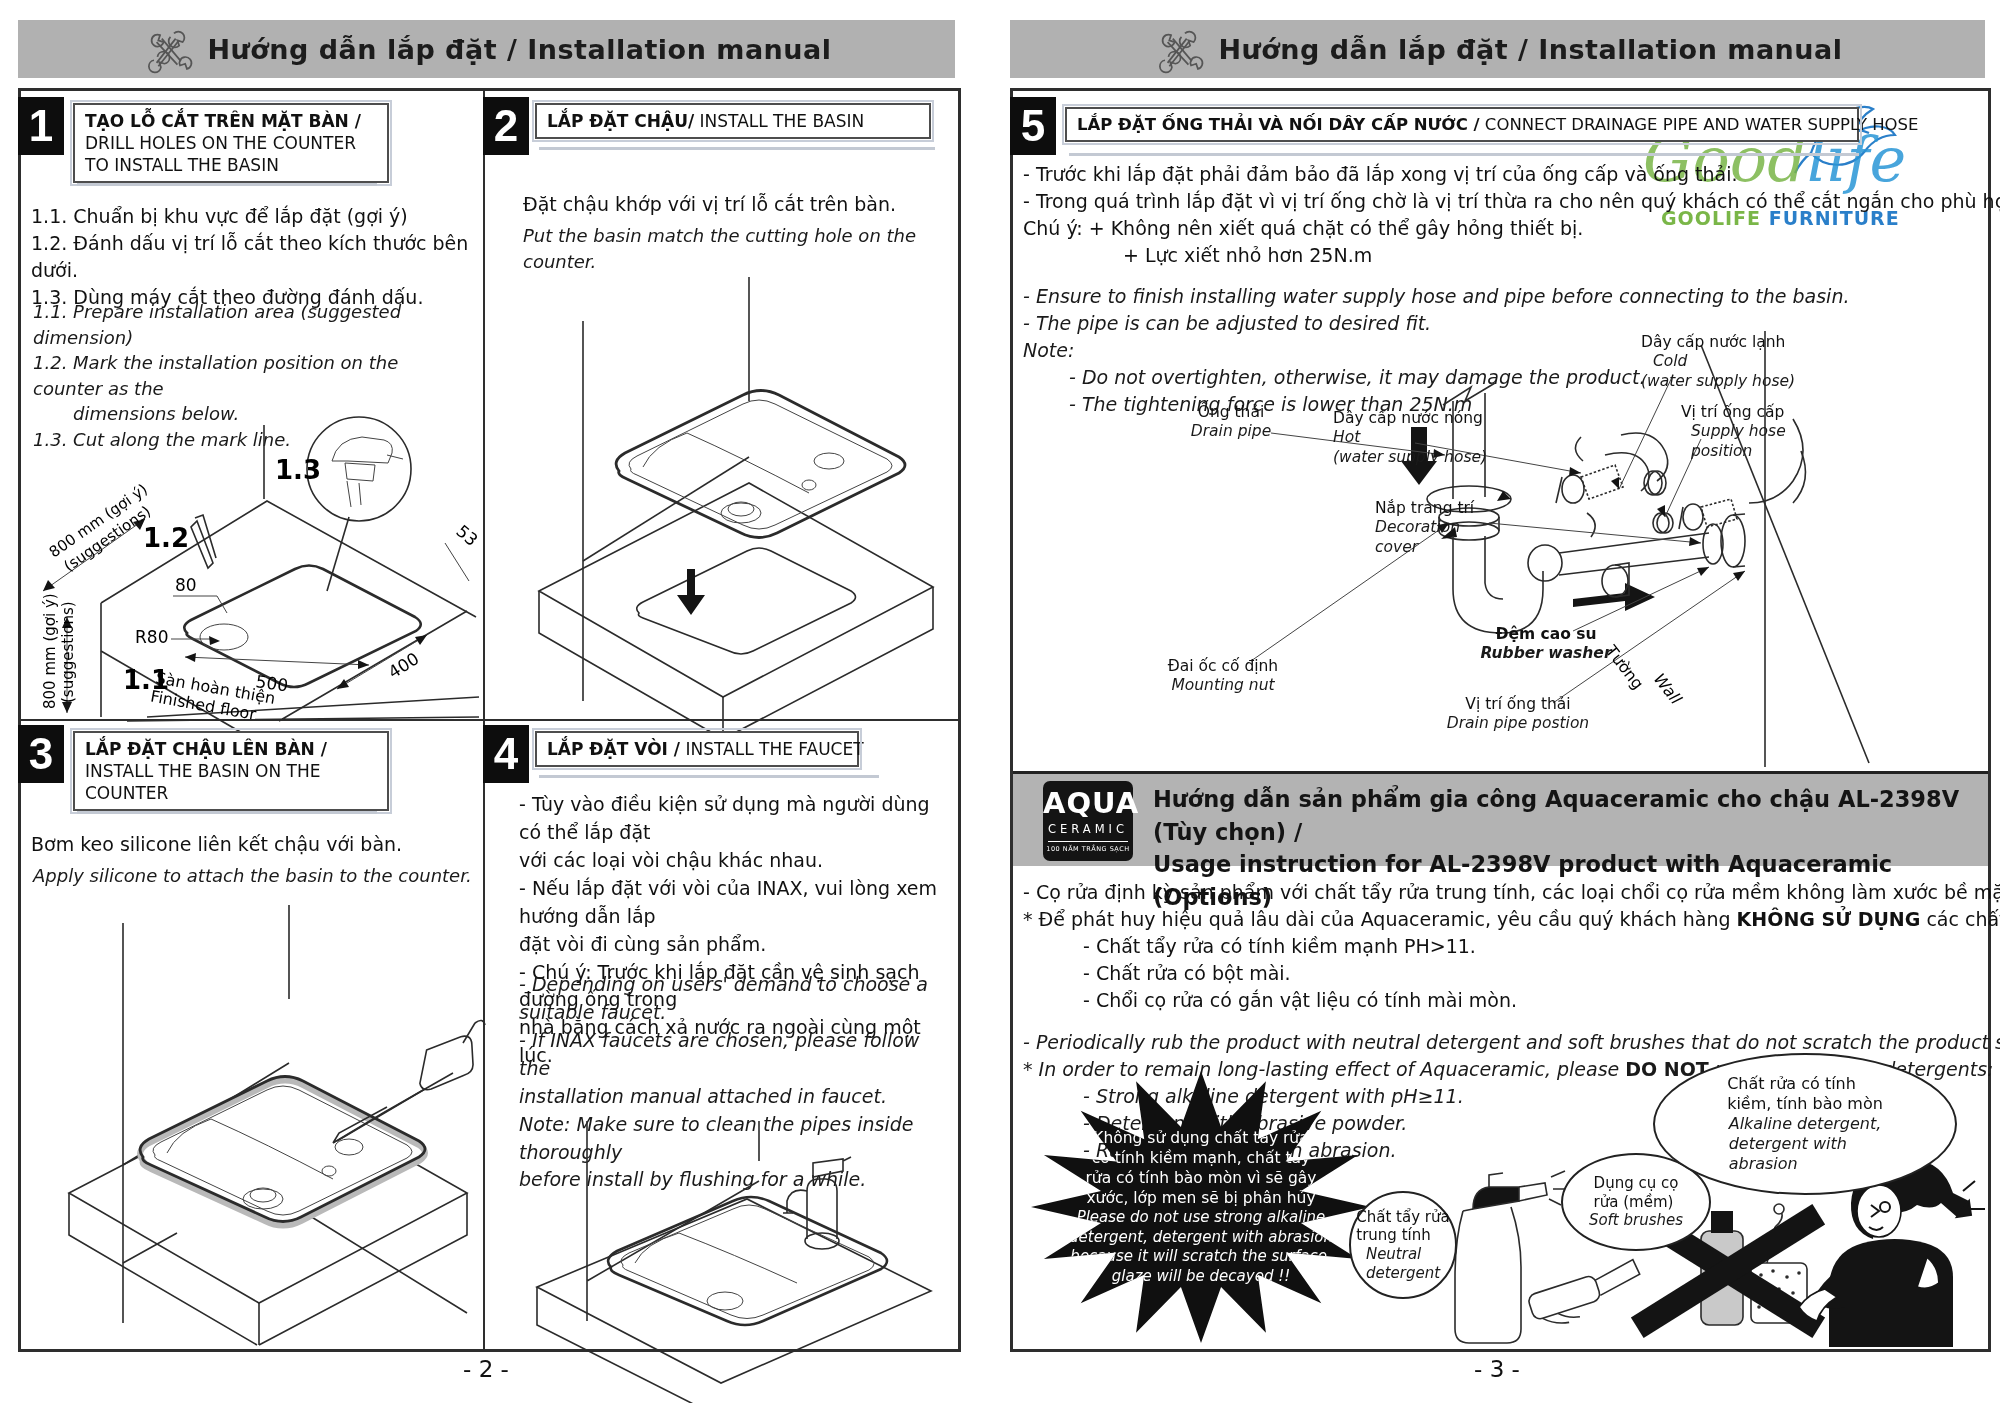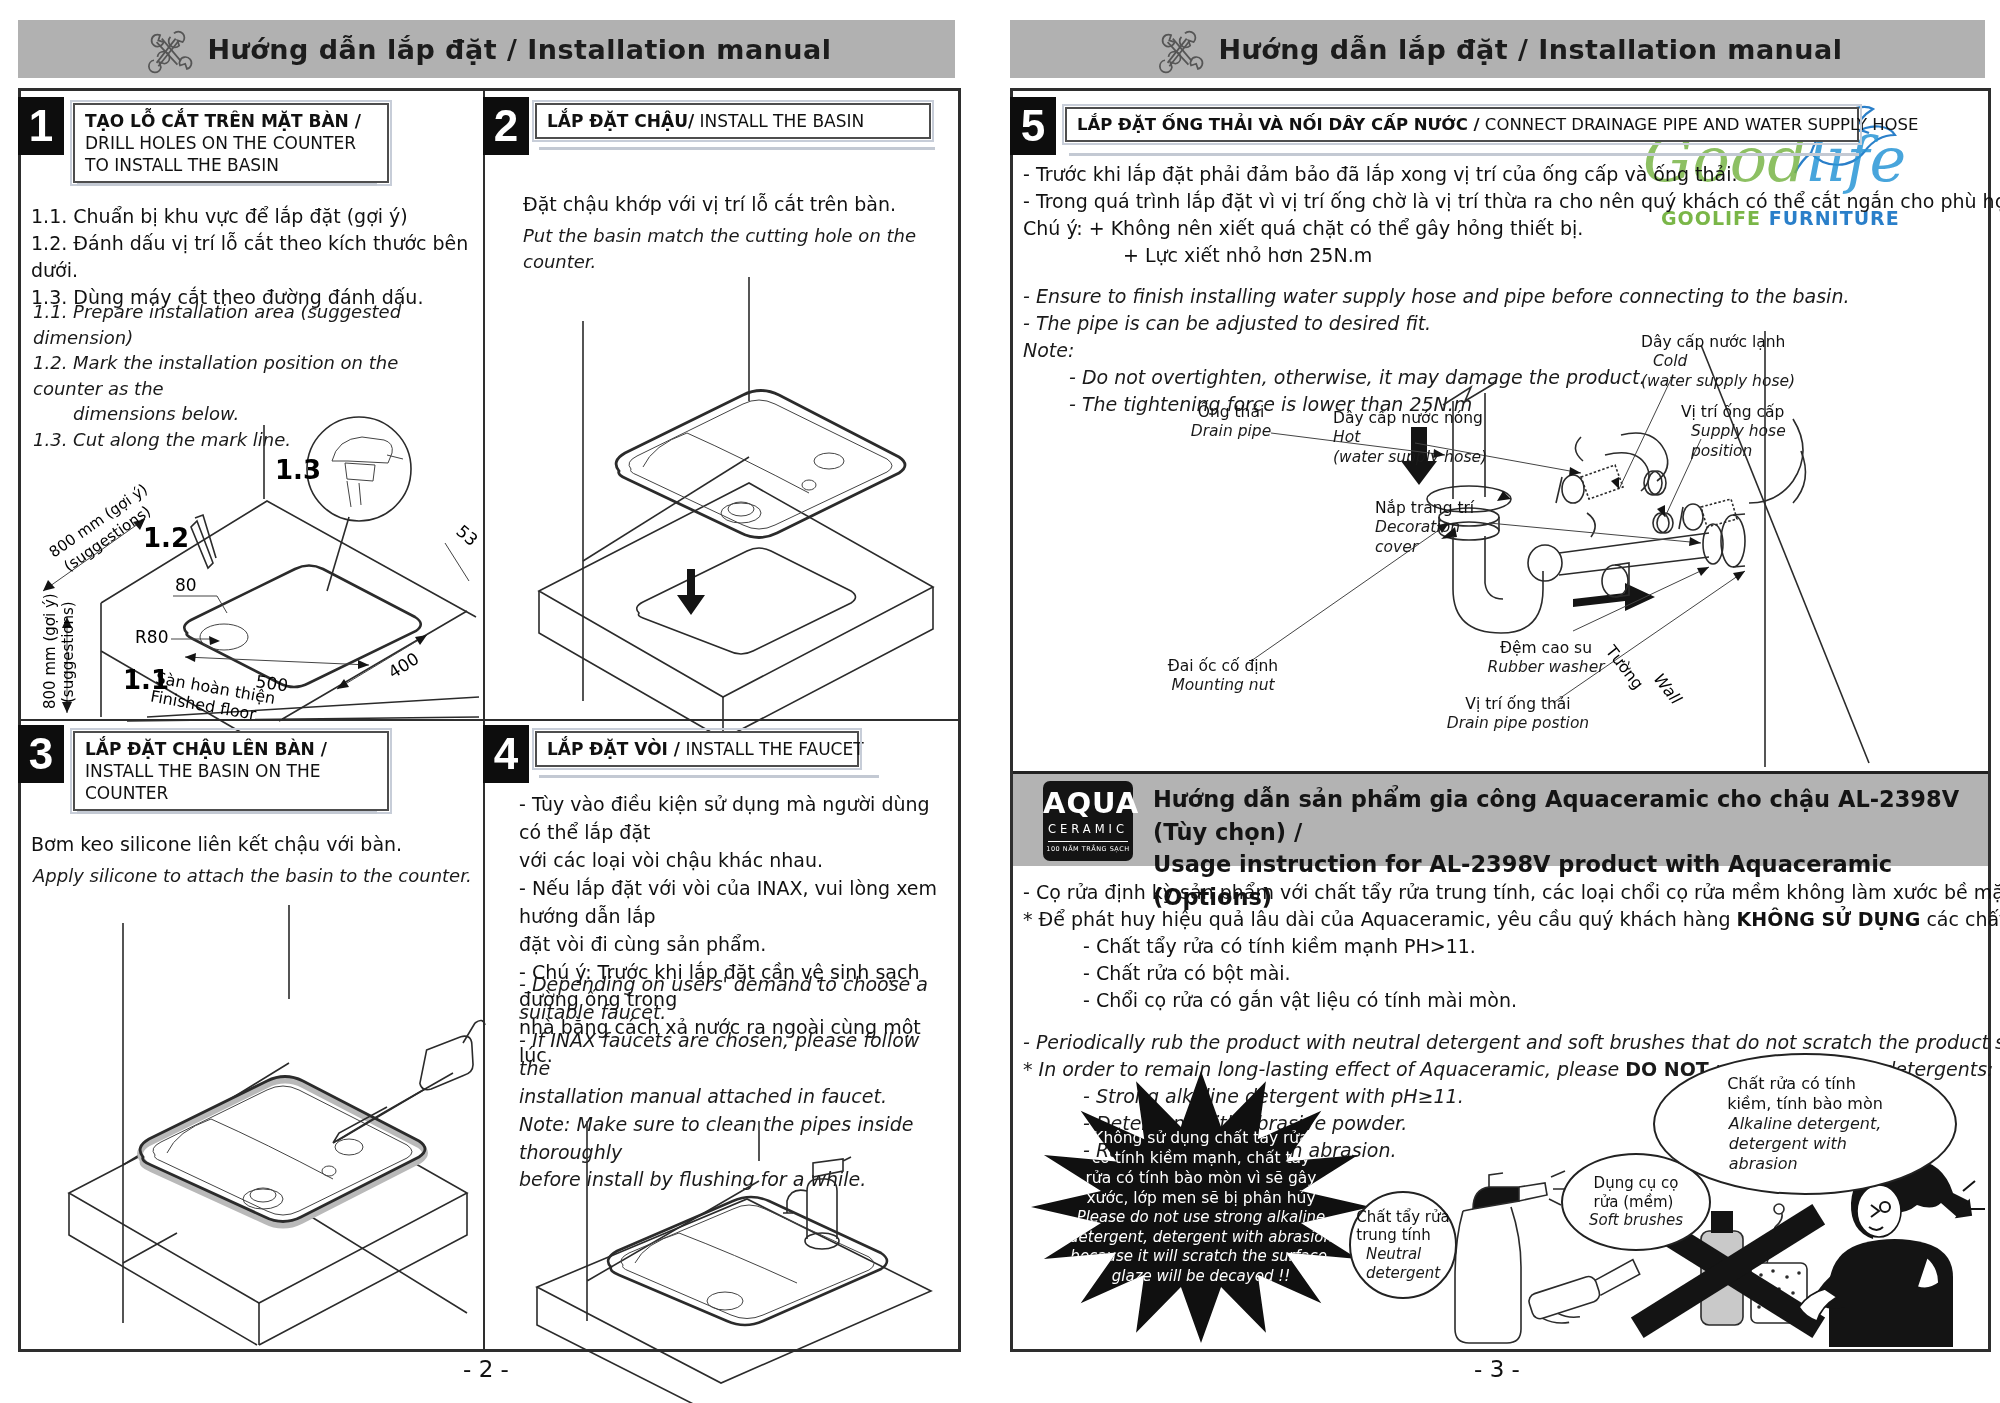--- a/index.html
+++ b/index.html
@@ -364,21 +364,21 @@
       </div>
       <div class="dlabel" style="left:528px;top:72px;width:150px;text-align:left;">
         <span>Vị trí ống cấp</span><span class="it" style="padding-left:10px;">Supply hose</span><span class="it" style="padding-left:10px;">position</span>
       </div>
       <div class="dlabel" style="left:222px;top:168px;width:140px;text-align:left;">
         <span>Nắp trang trí</span><span class="it">Decoration</span><span class="it">cover</span>
       </div>
       <div class="dlabel" style="left:0px;top:326px;width:140px;text-align:center;">
         <span>Đai ốc cố định</span><span class="it">Mounting nut</span>
       </div>
-      <div class="dlabel" style="left:318px;top:308px;width:150px;">
+      <div class="dlabel" style="left:318px;top:294px;width:150px;font-weight:bold;">
         <span>Đệm cao su</span><span class="it">Rubber washer</span>
       </div>
       <div class="dlabel" style="left:280px;top:364px;width:170px;">
         <span>Vị trí ống thải</span><span class="it">Drain pipe postion</span>
       </div>
     </div>
 
     <div class="aquaband" style="left:0px;top:680px;width:975px;height:92px;"></div>
     <div class="aqualogo" style="left:30px;top:690px;width:90px;height:72px;">
       <div class="l1">AQUA</div>

